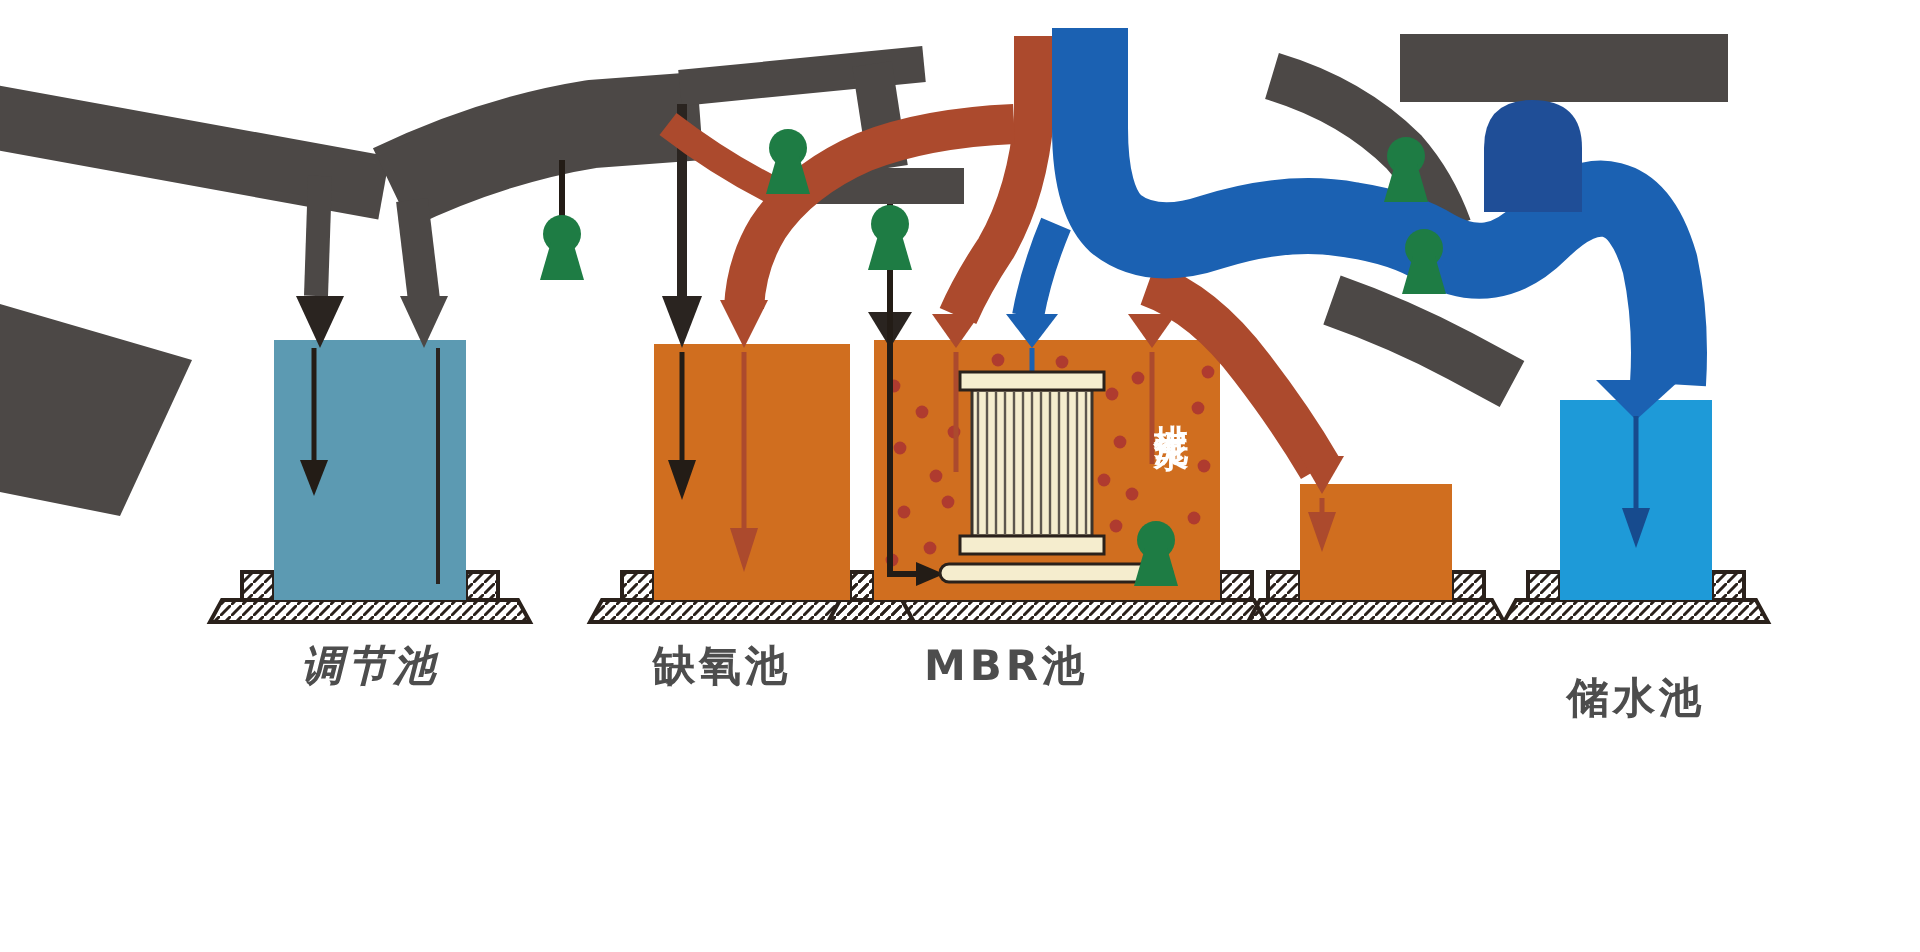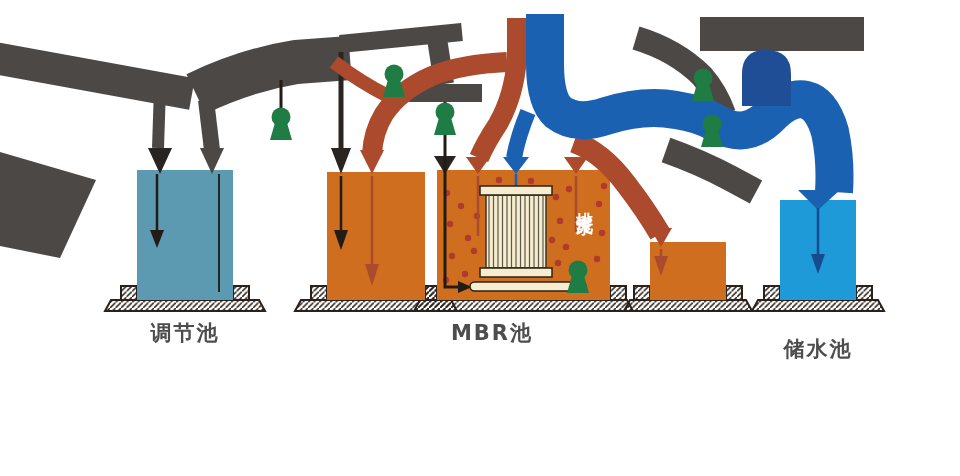--- a/index.html
+++ b/index.html
@@ -159,17 +159,18 @@
 
   <g>
     <use href="#pump-def" transform="translate(281,117)"></use>
     <use href="#pump-def" transform="translate(394,74)"></use>
     <use href="#pump-def" transform="translate(445,112)"></use>
     <use href="#pump-def" transform="translate(703,78)"></use>
     <use href="#pump-def" transform="translate(712,124)"></use>
   </g>
 </svg>
 
-<div class="tank-label" style="left:115px;top:320px;width:140px;">调节池</div>
-<div class="tank-label" style="left:422px;top:320px;width:140px;text-align:center;">MBR池</div>
+<div class="tank-label" style="left:115px;top:320px;width:140px;font-style:italic;">调节池</div>
+<div class="tank-label" style="left:291px;top:320px;width:140px;">缺氧池</div>
+<div class="tank-label" style="left:433px;top:320px;width:140px;text-align:center;">MBR池</div>
 <div class="tank-label" style="left:748px;top:336px;width:140px;">储水池</div>
 <div class="pump-label" style="left:574px;top:198px;">排泥泵</div>
 </div>
 
 </body></html>

